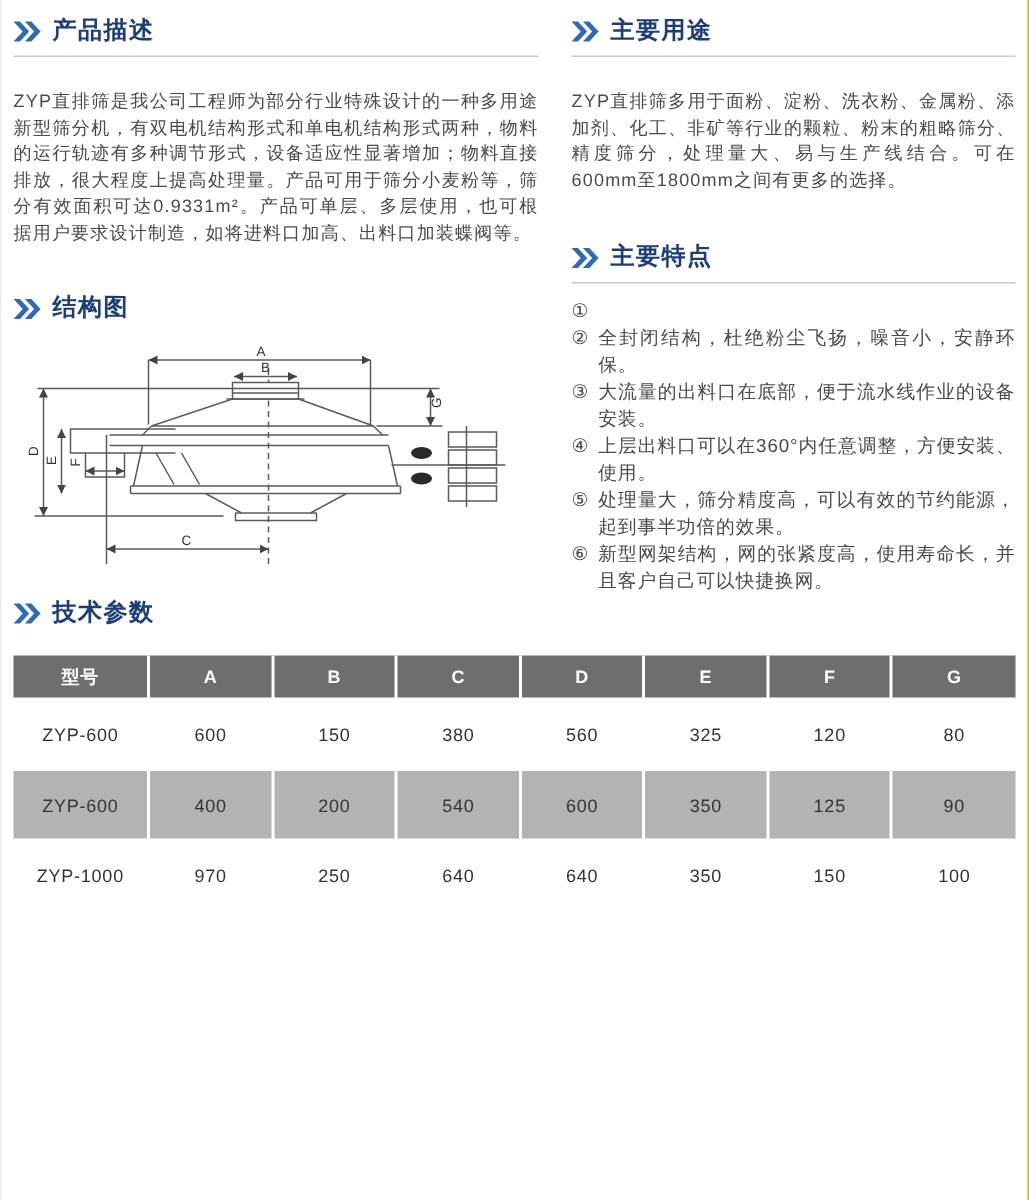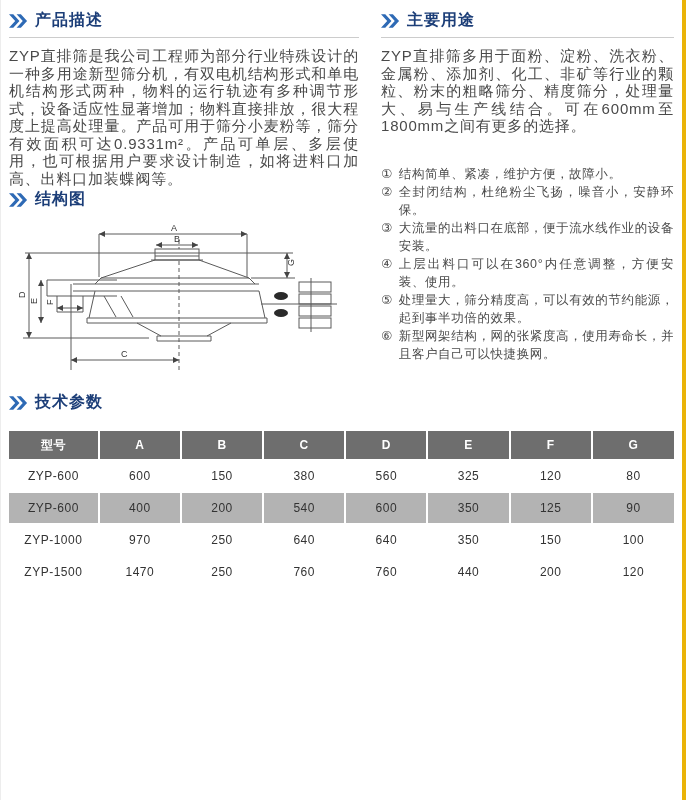--- a/index.html
+++ b/index.html
@@ -7,74 +7,74 @@
   body {
     width:686px; height:800px;
     font-family:"Liberation Sans","DejaVu Sans",sans-serif;
     color:#474747;
     position:relative; overflow:hidden;
   }
   .page {
     width:686px; height:800px;
     padding:8px 8px 0 8px;
     border-left:1px solid #ededed;
-    border-right:4px solid #eab308;
+    border-right:1px solid #eab308;
   }
   .columns { display:flex; gap:22px; align-items:flex-start; }
   .col-left  { width:350px; flex:0 0 350px; }
   .col-right { flex:1 1 auto; min-width:0; }
 
   .sec-head {
     display:flex; align-items:center; gap:7px;
     padding:2px 0 6px 0;
   }
   .sec-head.underlined { border-bottom:1px solid #ccc; }
   .sec-title {
     font-size:16px; font-weight:bold; color:#1c3e78;
     letter-spacing:1px;
   }
   .chevrons { width:19px; height:14px; display:block; }
 
   .body-text {
-    margin-top:9px;
-    font-size:15px; line-height:17.5px;
+    margin-top:21px;
+    font-size:12px; line-height:17.5px;
     letter-spacing:0.8px;
     text-align:justify;
     color:#4a4a4a;
   }
 
-  .sec-structure { margin-top:0;text-align:right; }
+  .sec-structure { margin-top:29px;text-align:right; }
   .diagram-wrap { margin-top:4px; }
   .diagram { display:block; }
   .diagram text { font-size:9px; fill:#333; font-family:"Liberation Sans","DejaVu Sans",sans-serif; }
 
   .sec-features { margin-top:30px; }
   .feature-list { list-style:none; margin-top:9px; }
   .feature-item {
     display:flex; gap:6px;
     font-size:12.5px; line-height:18px;
     letter-spacing:0.6px; color:#4a4a4a;
     text-align:justify;
   }
   .feature-num { flex:0 0 auto; }
 
-  .sec-params { margin-top:10px; }
+  .sec-params { }
   table {
     width:100%; margin-top:12px;
     border-collapse:collapse; table-layout:fixed;
     font-size:12px; color:#333;
   }
   th, td {
     height:31px; text-align:center; vertical-align:middle;
     border-right:2px solid #fff; border-bottom:2px solid #fff;
     letter-spacing:0.5px;
   }
   th:last-child, td:last-child { border-right:none; }
   thead th { background:#6e6e6e; color:#fff; font-weight:bold; height:29px; }
-  tbody td { height:32px; }
+  tbody td { height:47px; }
   tbody tr.alt td { background:#b3b3b3; }
   col.model { width:13.5%; }
 </style>
 </head>
 <body>
 
 <div class="page">
 
   <div class="columns">
 
@@ -191,24 +191,30 @@
           <svg class="chevrons" viewBox="0 0 20 14">
             <polygon points="0,0 4.5,0 11,7 4.5,14 0,14 6.5,7" fill="#2e6ab5"></polygon>
             <polygon points="8,0 12.5,0 19,7 12.5,14 8,14 14.5,7" fill="#2e6ab5"></polygon>
           </svg>
           <span class="sec-title">主要用途</span>
         </div>
         <p class="body-text">ZYP直排筛多用于面粉、淀粉、洗衣粉、金属粉、添加剂、化工、非矿等行业的颗粒、粉末的粗略筛分、精度筛分，处理量大、易与生产线结合。可在600mm至1800mm之间有更多的选择。</p>
       </section>
 
       <section class="sec-features">
+        <div class="sec-head underlined">
+          <svg class="chevrons" viewBox="0 0 20 14">
+            <polygon points="0,0 4.5,0 11,7 4.5,14 0,14 6.5,7" fill="#2e6ab5"></polygon>
+            <polygon points="8,0 12.5,0 19,7 12.5,14 8,14 14.5,7" fill="#2e6ab5"></polygon>
+          </svg>
+          <span class="sec-title">主要特点</span>
+        </div>
         <ul class="feature-list">
           <li class="feature-item">
             <span class="feature-num">①</span>
-            <span>结构简单、紧凑，维护方便，故障小。</span>
           </li>
           <li class="feature-item">
             <span class="feature-num">②</span>
             <span>全封闭结构，杜绝粉尘飞扬，噪音小，安静环保。</span>
           </li>
           <li class="feature-item">
             <span class="feature-num">③</span>
             <span>大流量的出料口在底部，便于流水线作业的设备安装。</span>
           </li>
           <li class="feature-item">
@@ -285,27 +291,17 @@
         <tr>
           <td>ZYP-1000</td>
           <td>970</td>
           <td>250</td>
           <td>640</td>
           <td>640</td>
           <td>350</td>
           <td>150</td>
           <td>100</td>
         </tr>
-        <tr>
-          <td>ZYP-1500</td>
-          <td>1470</td>
-          <td>250</td>
-          <td>760</td>
-          <td>760</td>
-          <td>440</td>
-          <td>200</td>
-          <td>120</td>
-        </tr>
       </tbody>
     </table>
   </section>
 
 </div>
 
 </body></html>

